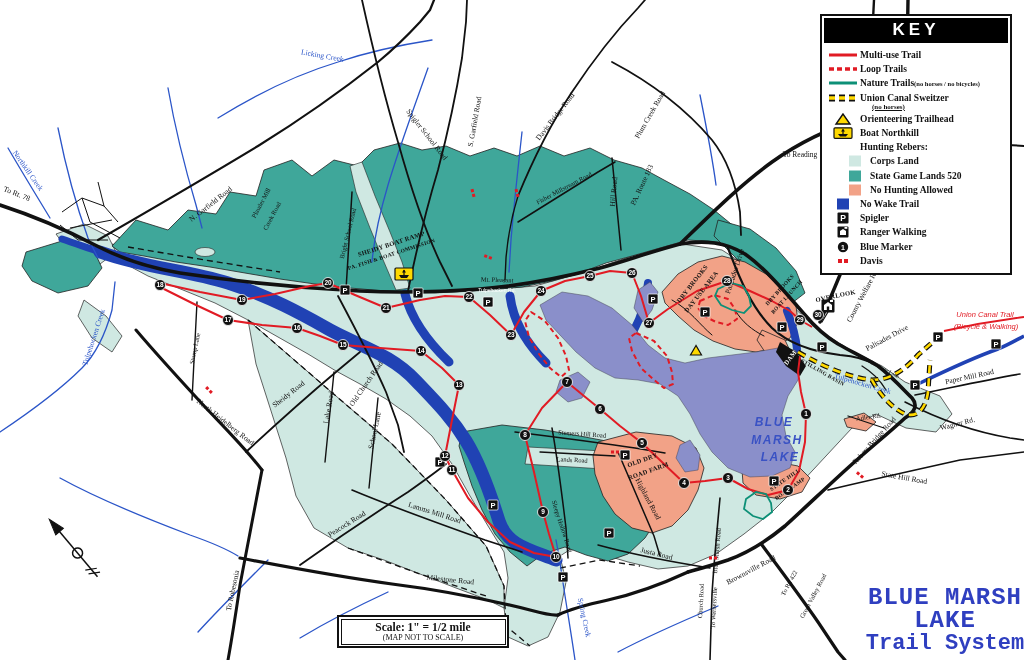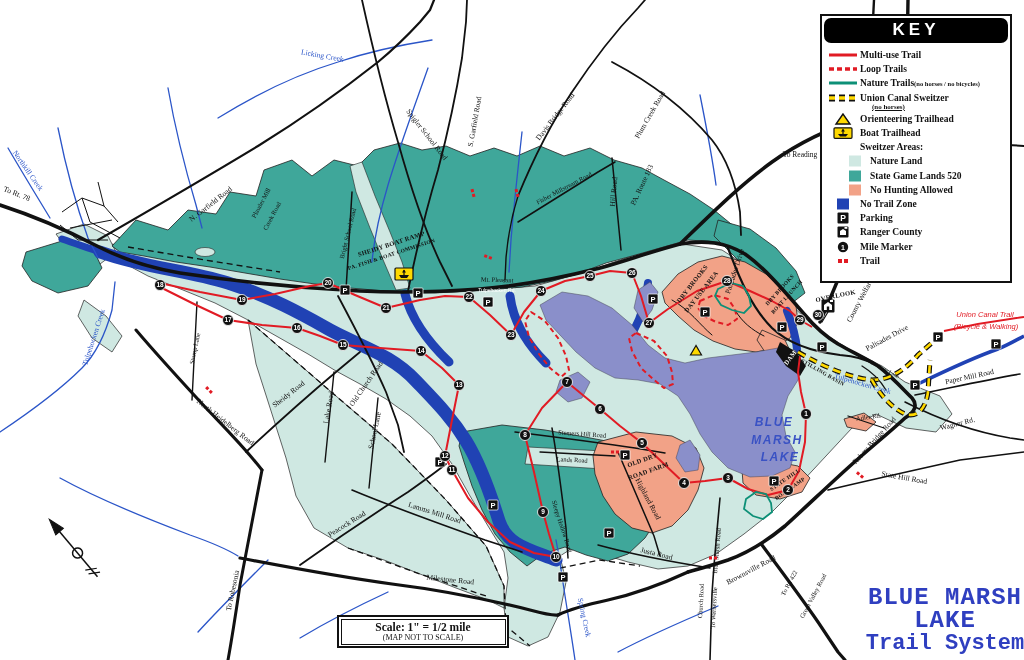--- a/index.html
+++ b/index.html
@@ -15,22 +15,22 @@
   text.lake{font:italic bold 12px "Liberation Sans", sans-serif;fill:#3a52c4;letter-spacing:1.5px;}
   text.canal{font:italic 7.5px "Liberation Sans", sans-serif;fill:#e11b24;}
   text.tinyw{font:5px "Liberation Sans", sans-serif;fill:#fff;}
   text.mnum{font:bold 6.5px "Liberation Sans", sans-serif;fill:#fff;}
   text.pnum{font:bold 7.5px "Liberation Sans", sans-serif;fill:#fff;}
   
   .key-box{position:absolute;left:820px;top:14px;width:192px;background:#fff;
            border:2.5px solid #111;box-sizing:border-box;z-index:5;}
   .key-title{background:#000;color:#fff;text-align:center;
              font:bold 17px "Liberation Sans", sans-serif;letter-spacing:4px;
-             padding:2px 0 3px 0;margin:2px;border-radius:7px;}
-  #key-items{padding:3px 4px 13px 4px;}
+             padding:2px 0 3px 0;margin:2px;}
+  #key-items{padding:3px 4px 5px 4px;}
   .krow{display:flex;align-items:center;min-height:14.2px;}
   .krow .sw{flex:0 0 34px;text-align:center;line-height:0;}
   .krow .kl{font:bold 9.5px "Liberation Serif", serif;color:#111;white-space:nowrap;}
   .krow .kn{font:bold 6.5px "Liberation Serif", serif;color:#111;}
   .krow.indent .sw{flex:0 0 34px;}
   .krow.indent .sw svg{margin-left:14px;}
   .ksub{font:bold 7px "Liberation Serif", serif;color:#111;margin:-2px 0 1px 46px;text-decoration:underline;}
   
   .scale-box{position:absolute;left:337px;top:615px;width:172px;border:2.5px solid #111;
              background:#fff;text-align:center;box-sizing:border-box;z-index:5;}
@@ -536,78 +536,78 @@
             </svg></span>
           <span class="kl">Orienteering Trailhead</span>
         </div>
         <div class="krow">
           <span class="sw"><svg width="30" height="12" viewBox="0 0 30 12">
               <rect x="6" y="0.8" width="18" height="10.5" fill="#ffd900" stroke="#111" stroke-width="1.2" rx="1"></rect>
               <polygon points="10,7 20,7 18,9.6 12,9.6" fill="#111"></polygon>
               <line x1="15" y1="2.5" x2="15" y2="7" stroke="#111" stroke-width="1.2"></line>
               <polygon points="15,1.8 13,4.4 17,4.4" fill="#111"></polygon>
             </svg></span>
-          <span class="kl">Boat Trailhead</span>
+          <span class="kl">Boat Northkill</span>
         </div>
         <div class="krow">
           <span class="sw"><svg width="30" height="12" viewBox="0 0 30 12"></svg></span>
-          <span class="kl">Sweitzer Areas:</span>
+          <span class="kl">Hunting Rebers:</span>
         </div>
         <div class="krow indent">
           <span class="sw"><svg width="30" height="12" viewBox="0 0 30 12">
               <rect x="9" y="0.5" width="12" height="11" fill="#cfe8e2"></rect>
             </svg></span>
-          <span class="kl">Nature Land</span>
+          <span class="kl">Corps Land</span>
         </div>
         <div class="krow indent">
           <span class="sw"><svg width="30" height="12" viewBox="0 0 30 12">
               <rect x="9" y="0.5" width="12" height="11" fill="#3fa79a"></rect>
             </svg></span>
           <span class="kl">State Game Lands 520</span>
         </div>
         <div class="krow indent">
           <span class="sw"><svg width="30" height="12" viewBox="0 0 30 12">
               <rect x="9" y="0.5" width="12" height="11" fill="#f2a287"></rect>
             </svg></span>
           <span class="kl">No Hunting Allowed</span>
         </div>
         <div class="krow">
           <span class="sw"><svg width="30" height="12" viewBox="0 0 30 12">
               <rect x="9" y="0.5" width="12" height="11" fill="#2042b4"></rect>
             </svg></span>
-          <span class="kl">No Trail Zone</span>
+          <span class="kl">No Wake Trail</span>
         </div>
         <div class="krow">
           <span class="sw"><svg width="30" height="12" viewBox="0 0 30 12">
               <rect x="9.5" y="0.5" width="11" height="11" fill="#111" rx="1"></rect>
               <text x="15" y="9.4" text-anchor="middle" font-family="Liberation Sans, sans-serif" font-weight="bold" font-size="8.5" fill="#fff">P</text>
             </svg></span>
-          <span class="kl">Parking</span>
+          <span class="kl">Spigler</span>
         </div>
         <div class="krow">
           <span class="sw"><svg width="30" height="12" viewBox="0 0 30 12">
               <rect x="9.5" y="0.5" width="11" height="11" fill="#111" rx="1"></rect>
               <polygon points="12,9 12,5 15,3 18,5 18,9" fill="#fff"></polygon>
               <rect x="16.5" y="1" width="2.8" height="1.8" fill="#fff"></rect>
             </svg></span>
-          <span class="kl">Ranger County</span>
+          <span class="kl">Ranger Walking</span>
         </div>
         <div class="krow">
           <span class="sw"><svg width="30" height="12" viewBox="0 0 30 12">
               <circle cx="15" cy="6" r="5.2" fill="#111"></circle>
               <text x="15" y="8.6" text-anchor="middle" font-family="Liberation Sans, sans-serif" font-weight="bold" font-size="7" fill="#fff">1</text>
             </svg></span>
-          <span class="kl">Mile Marker</span>
+          <span class="kl">Blue Marker</span>
         </div>
         <div class="krow">
           <span class="sw"><svg width="30" height="12" viewBox="0 0 30 12">
               <rect x="10" y="4" width="4" height="4" fill="#e11b24"></rect>
               <rect x="16" y="4" width="4" height="4" fill="#e11b24"></rect>
             </svg></span>
-          <span class="kl">Trail</span>
+          <span class="kl">Davis</span>
         </div>
       </div>
   </div>
 
   <div class="scale-box">
     <div class="scale-inner">
       <div class="scale-l1">Scale:  1" = 1/2 mile</div>
       <div class="scale-l2">(MAP NOT TO SCALE)</div>
     </div>
   </div>

